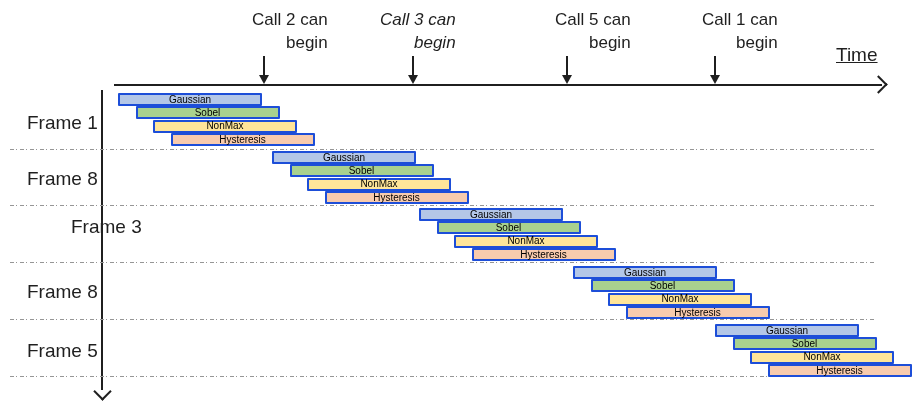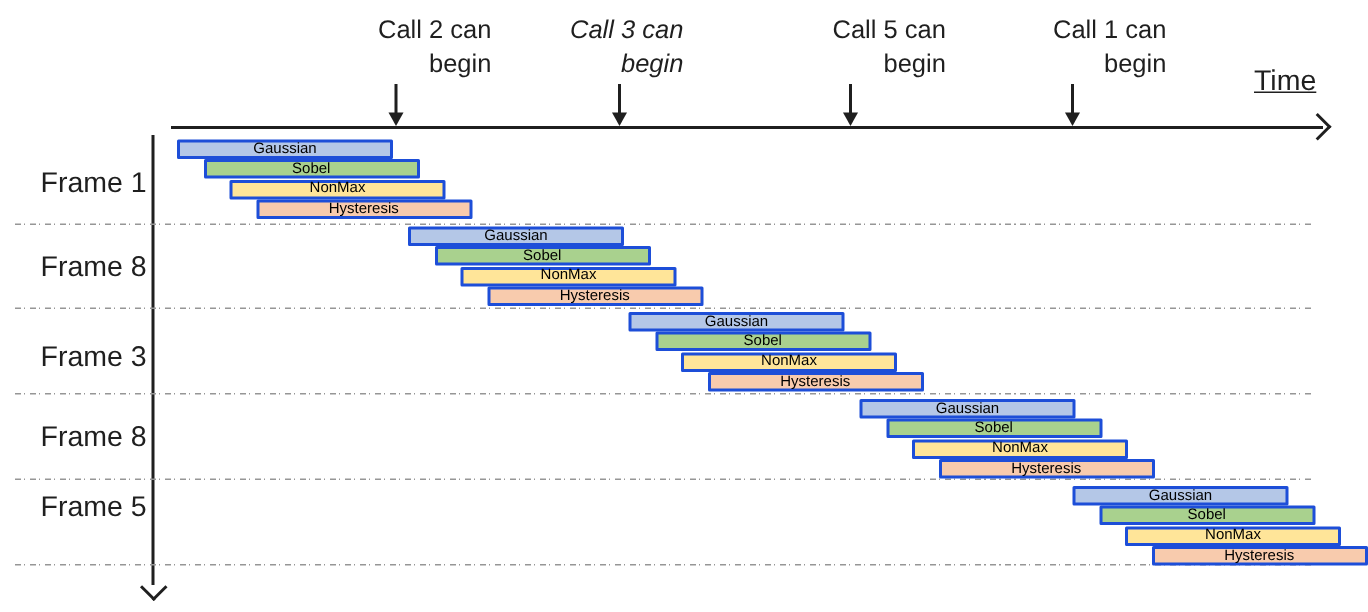--- a/index.html
+++ b/index.html
@@ -79,23 +79,23 @@
   <div id="separators">
       <div class="sep" style="top: 149px;"></div>
       <div class="sep" style="top: 205px;"></div>
       <div class="sep" style="top: 262px;"></div>
       <div class="sep" style="top: 319px;"></div>
       <div class="sep" style="top: 376px;"></div>
     </div>
   <div id="frame-labels">
       <div class="frame-label" style="top: 112px;">Frame 1</div>
       <div class="frame-label" style="top: 168px;">Frame 8</div>
-      <div class="frame-label" style="top: 228px;">Frame 3</div>
+      <div class="frame-label" style="top: 216px; margin-left: 44px;">Frame 3</div>
       <div class="frame-label" style="top: 281px;">Frame 8</div>
-      <div class="frame-label" style="top: 328px;">Frame 5</div>
+      <div class="frame-label" style="top: 340px;">Frame 5</div>
     </div>
   <div id="bars">
       <div class="bar" style="left: 118px; top: 93px; width: 144px; height: 13px; background: rgb(180, 199, 231);">Gaussian</div>
       <div class="bar" style="left: 135.5px; top: 106.4px; width: 144px; height: 13px; background: rgb(169, 209, 142);">Sobel</div>
       <div class="bar" style="left: 153px; top: 119.8px; width: 144px; height: 13px; background: rgb(255, 229, 153);">NonMax</div>
       <div class="bar" style="left: 170.5px; top: 133.2px; width: 144px; height: 13px; background: rgb(248, 203, 173);">Hysteresis</div>
       <div class="bar" style="left: 272px; top: 151px; width: 144px; height: 13px; background: rgb(180, 199, 231);">Gaussian</div>
       <div class="bar" style="left: 289.5px; top: 164.4px; width: 144px; height: 13px; background: rgb(169, 209, 142);">Sobel</div>
       <div class="bar" style="left: 307px; top: 177.8px; width: 144px; height: 13px; background: rgb(255, 229, 153);">NonMax</div>
       <div class="bar" style="left: 324.5px; top: 191.2px; width: 144px; height: 13px; background: rgb(248, 203, 173);">Hysteresis</div>

